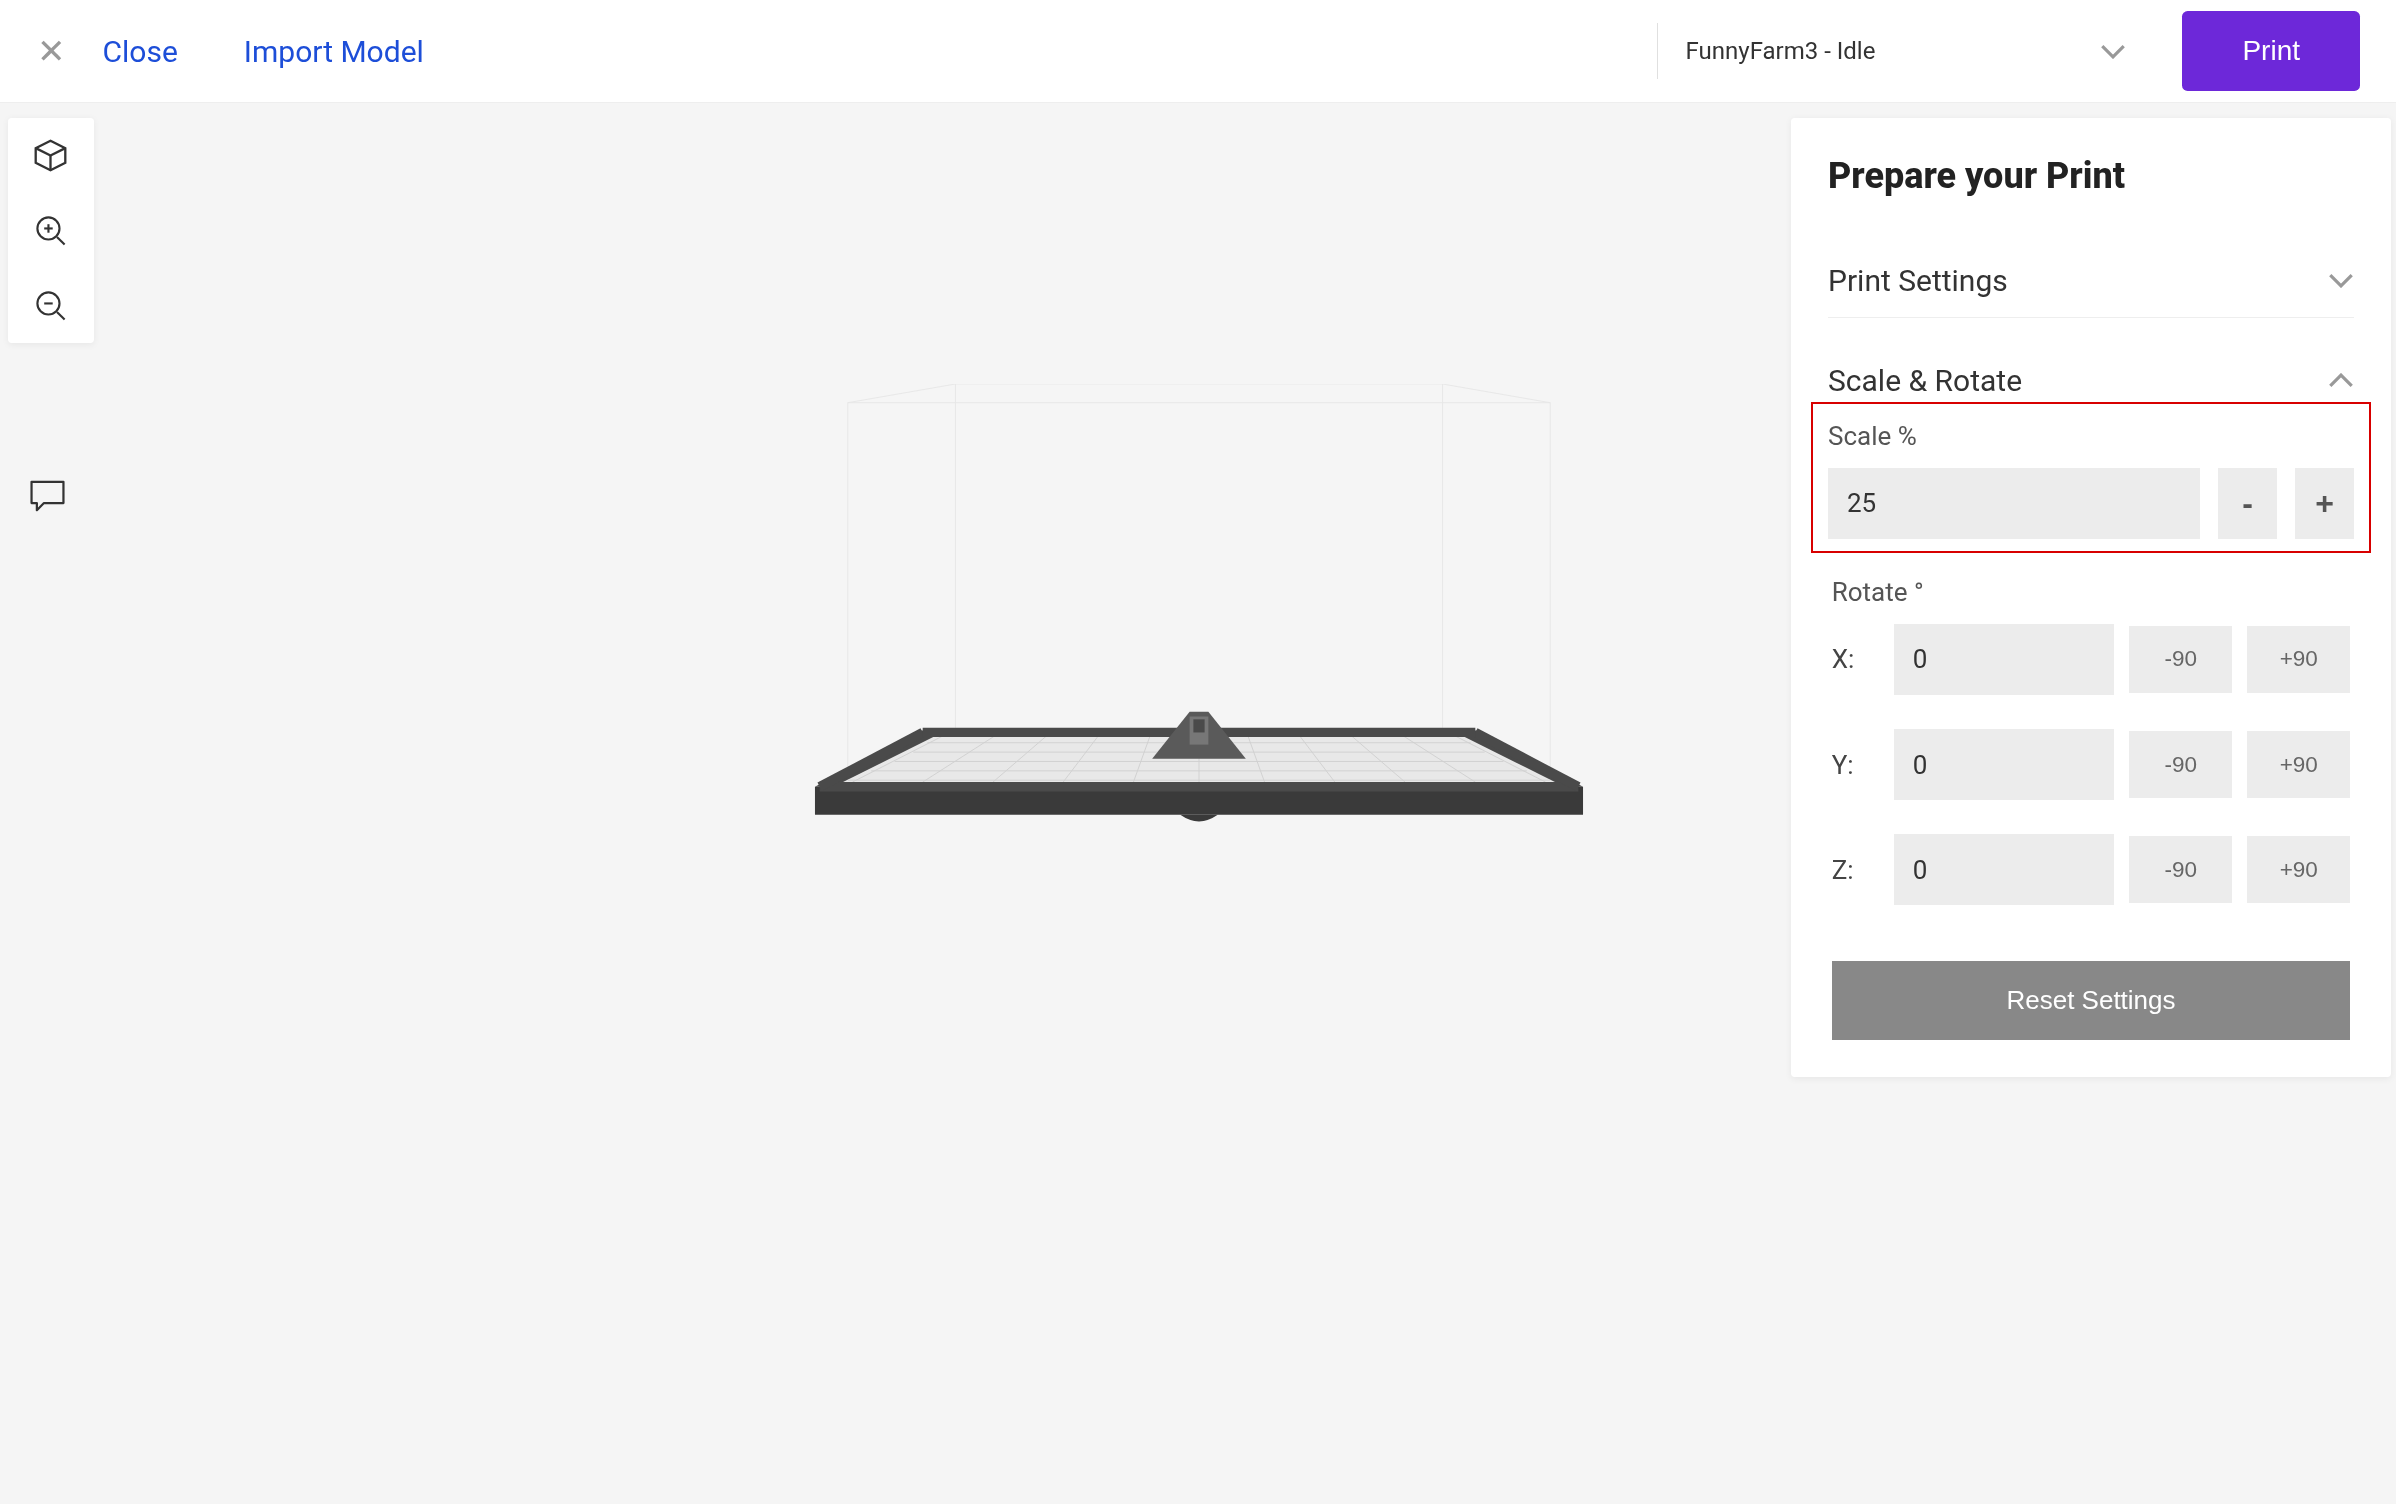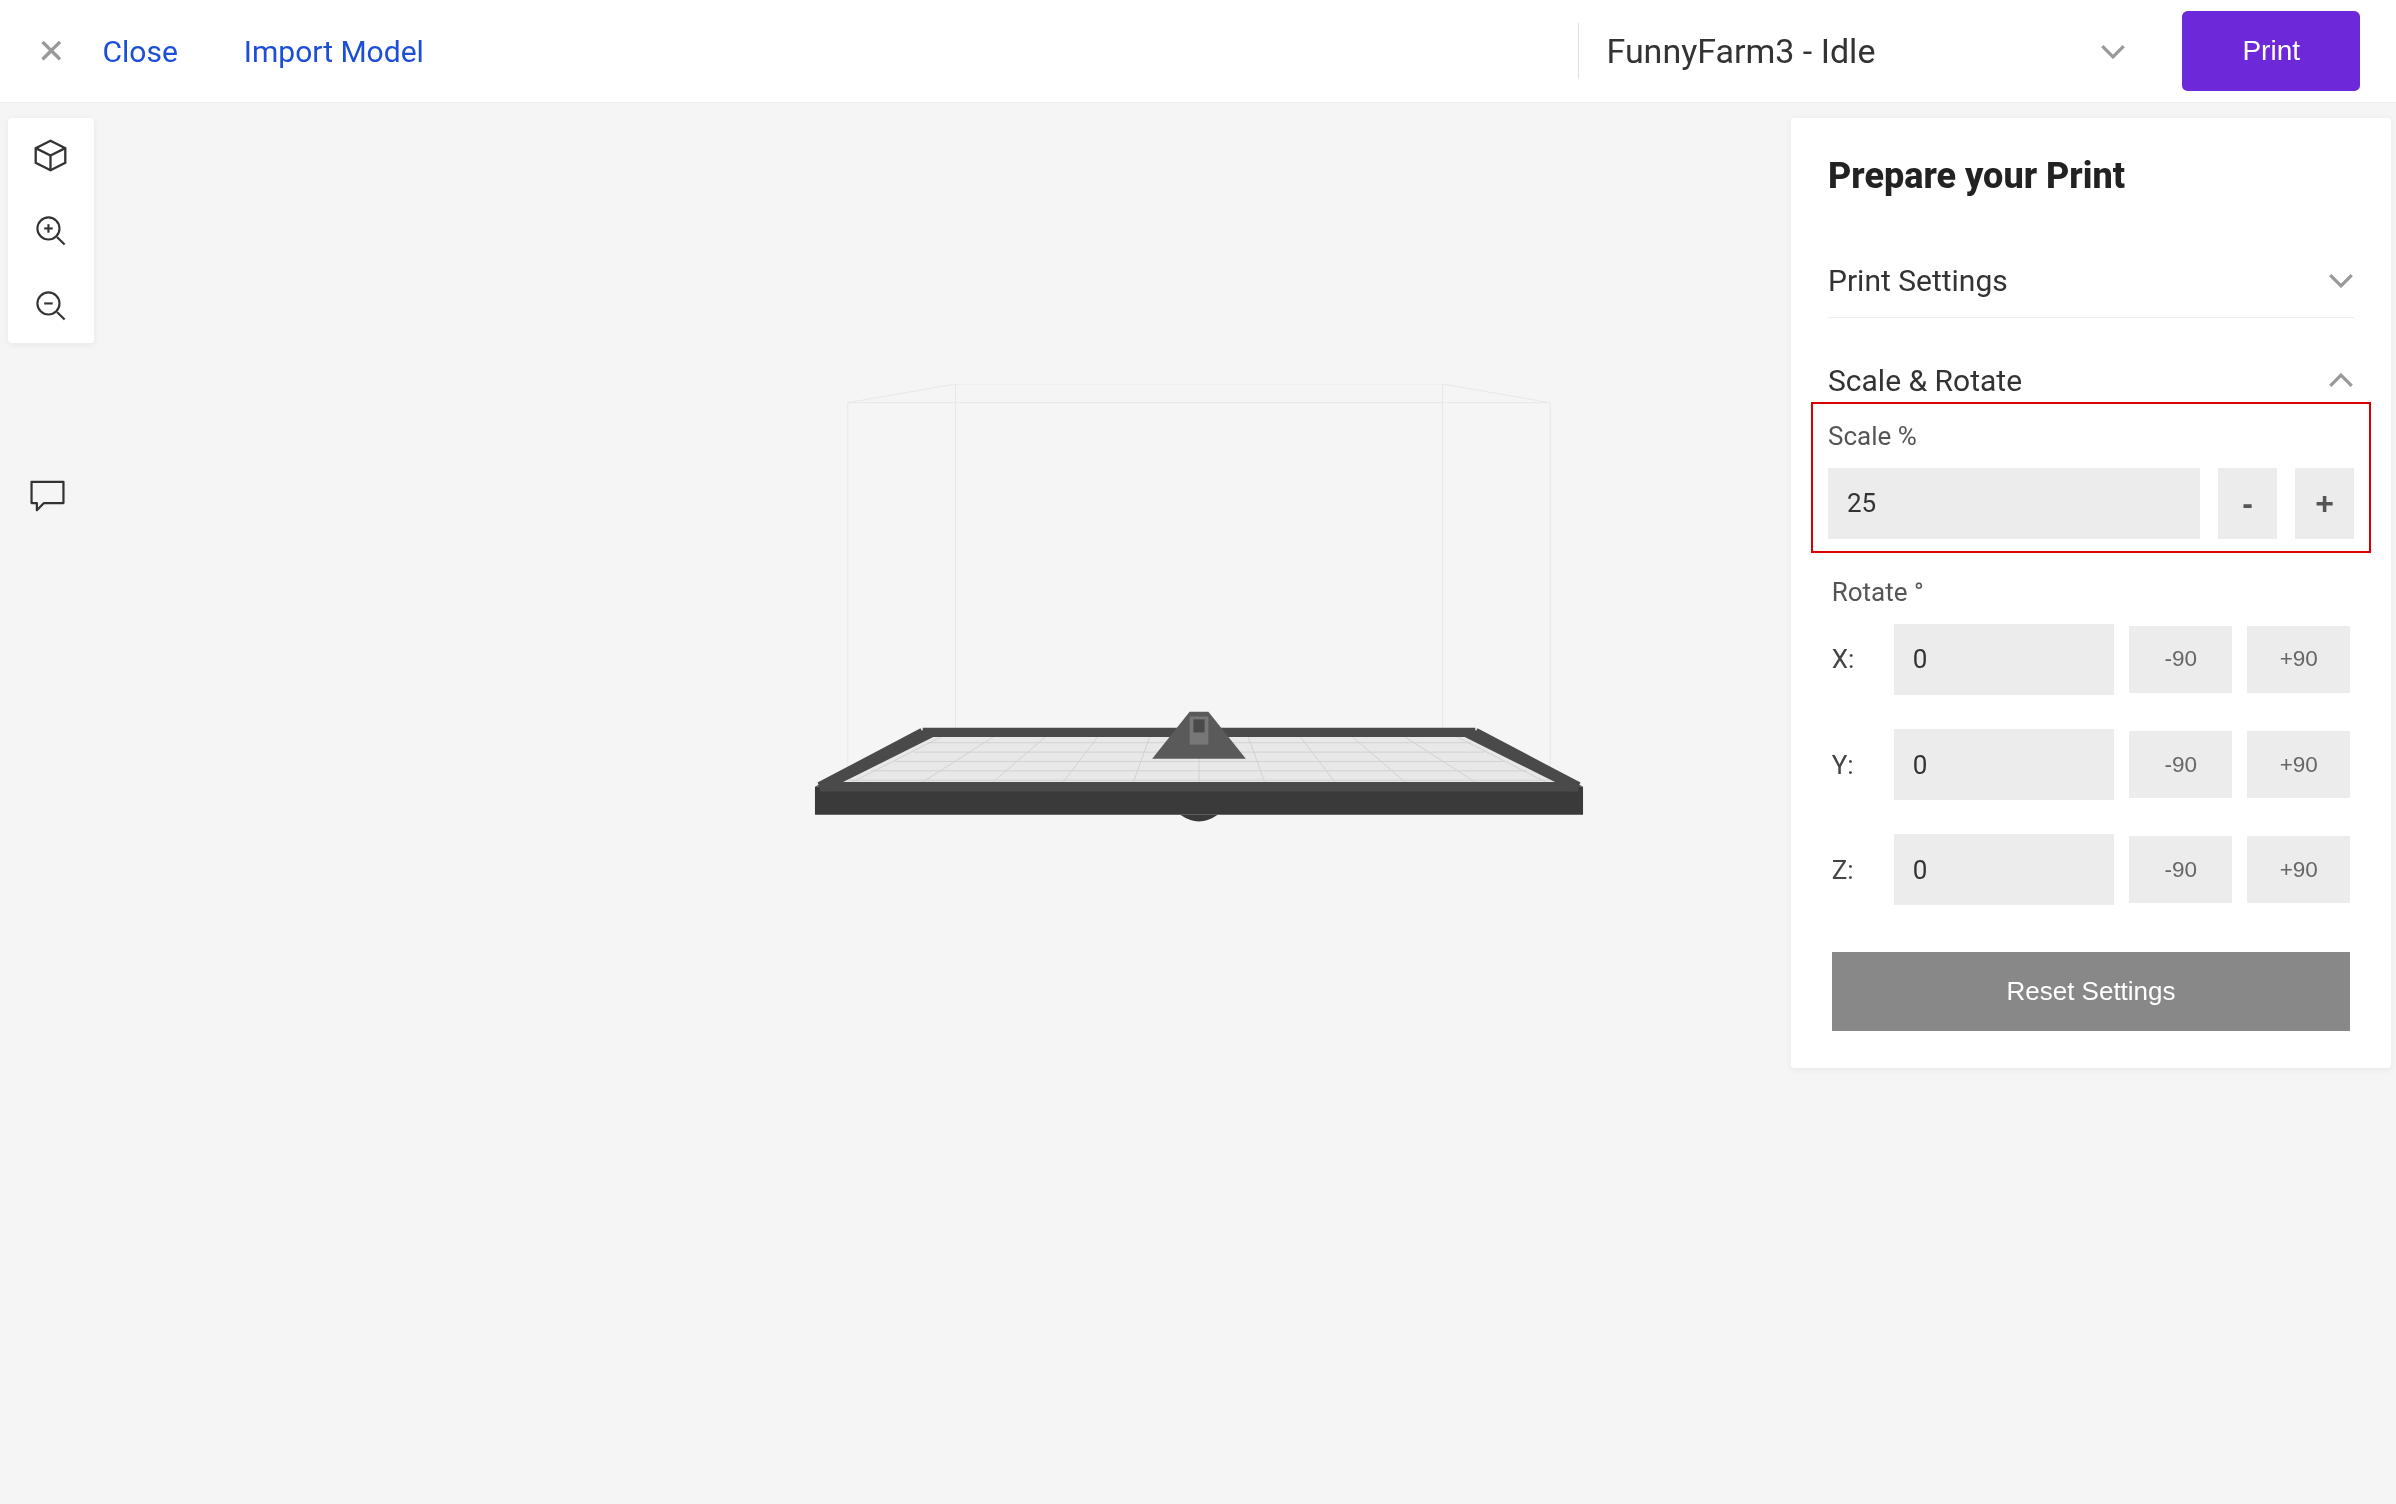--- a/index.html
+++ b/index.html
@@ -39,21 +39,21 @@
       margin-right: 28px;
     }
     .printer-select {
       display: flex;
       align-items: center;
       gap: 225px;
       cursor: pointer;
       margin-right: 56px;
     }
     .printer-label {
-      font-size: 34px;
+      font-size: 24px;
       color: #333;
     }
     .chevron-down {
       width: 26px;
       height: 15px;
     }
     .print-btn {
       background: #6d28d9;
       color: #fff;
       font-size: 28px;
@@ -212,21 +212,21 @@
       cursor: pointer;
     }
     .reset-btn {
       width: 100%;
       background: #888;
       color: #fff;
       border: none;
       padding: 24px 0;
       font-size: 26px;
       cursor: pointer;
-      margin-top: 13px;
+      margin-top: 22px;
     }
   </style>
 </head>
 <body>
 
 <div class="top-bar">
   <span class="close-x">✕</span>
   <span class="top-link">Close</span>
   <span class="top-link">Import Model</span>
   <div class="top-spacer"></div>

